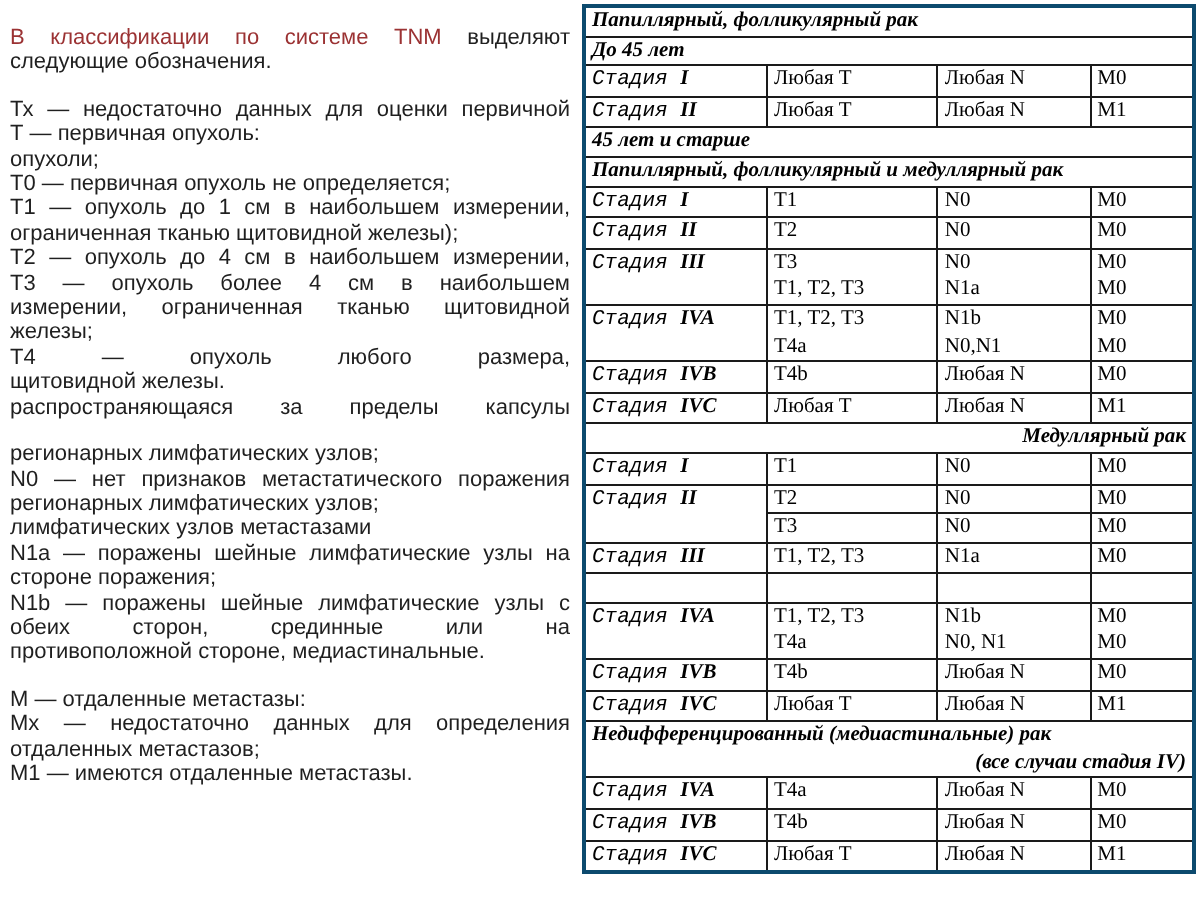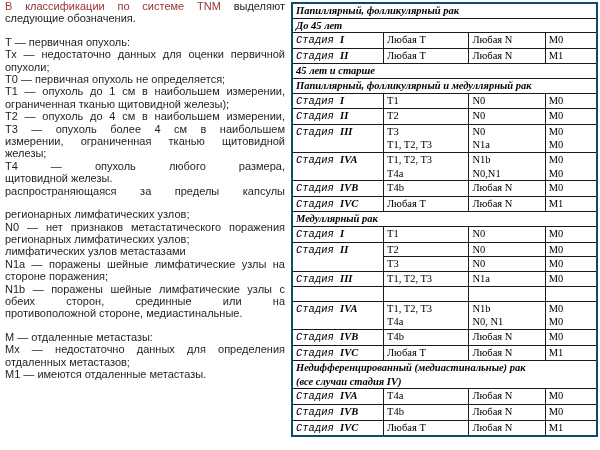--- a/index.html
+++ b/index.html
@@ -1,51 +1,51 @@
 <!DOCTYPE html>
 <html><head>
 <meta charset="utf-8">
 <style>
   html,body{margin:0;padding:0;background:#ffffff;}
   body{width:600px;height:450px;overflow:hidden;color:#1c1c1c;}
   .page{display:flex;width:600px;height:450px;box-sizing:border-box;}
 
   
-  .left{width:289px;box-sizing:border-box;padding:0 4px 0 5px;
+  .left{width:289px;box-sizing:border-box;padding:13px 4px 0 5px;
         font-family:"Liberation Sans",sans-serif;font-size:11px;line-height:12.4px;
         color:#1f1f1f;}
   .ln{text-align:justify;text-align-last:justify;}
   .ln.last{text-align-last:left;}
   .gap{height:11px;}
   .red{color:#9b3233;}
 
   
   .right{flex:1;box-sizing:border-box;padding:2px 2px 0 2px;
          font-family:"Liberation Serif",serif;}
   table{border-collapse:collapse;width:100%;table-layout:fixed;
         border:2px solid #0c4a6e;}
   td{border:1px solid #1a1a1a;padding:0 3px;font-size:10.5px;line-height:13.6px;
      height:13.6px;vertical-align:top;color:#000;overflow:hidden;white-space:nowrap;}
   td.sec{font-weight:bold;font-style:italic;white-space:normal;}
-  td.sec .center, td.sec.center{text-align:left;}
+  td.sec .center, td.sec.center{text-align:right;}
   .stage-word{font-style:italic;font-family:Liberation Mono, monospace;}
   .stage-num{font-style:italic;font-weight:bold;}
 </style>
 </head>
 <body>
 
 <div class="page">
 
   <div class="left">
     <div class="ln"><span class="red">В классификации по системе TNM</span><span> выделяют</span></div>
     <div class="ln last">следующие обозначения.</div>
     <div>
         <div class="gap"></div>
+        <div class="ln">Тх — недостаточно данных для оценки первичной</div>
         <div class="ln last">Т — первичная опухоль:</div>
-        <div class="ln">Тх — недостаточно данных для оценки первичной</div>
         <div class="ln last">опухоли;</div>
         <div class="ln last">Т0 — первичная опухоль не определяется;</div>
         <div class="ln">Т1 — опухоль до 1 см в наибольшем измерении,</div>
         <div class="ln last">ограниченная тканью щитовидной железы);</div>
         <div class="ln">Т2 — опухоль до 4 см в наибольшем измерении,</div>
         <div class="ln">Т3 — опухоль более 4 см в наибольшем</div>
         <div class="ln">измерении, ограниченная тканью щитовидной</div>
         <div class="ln last">железы;</div>
         <div class="ln">Т4 — опухоль любого размера,</div>
         <div class="ln last">щитовидной железы.</div>

